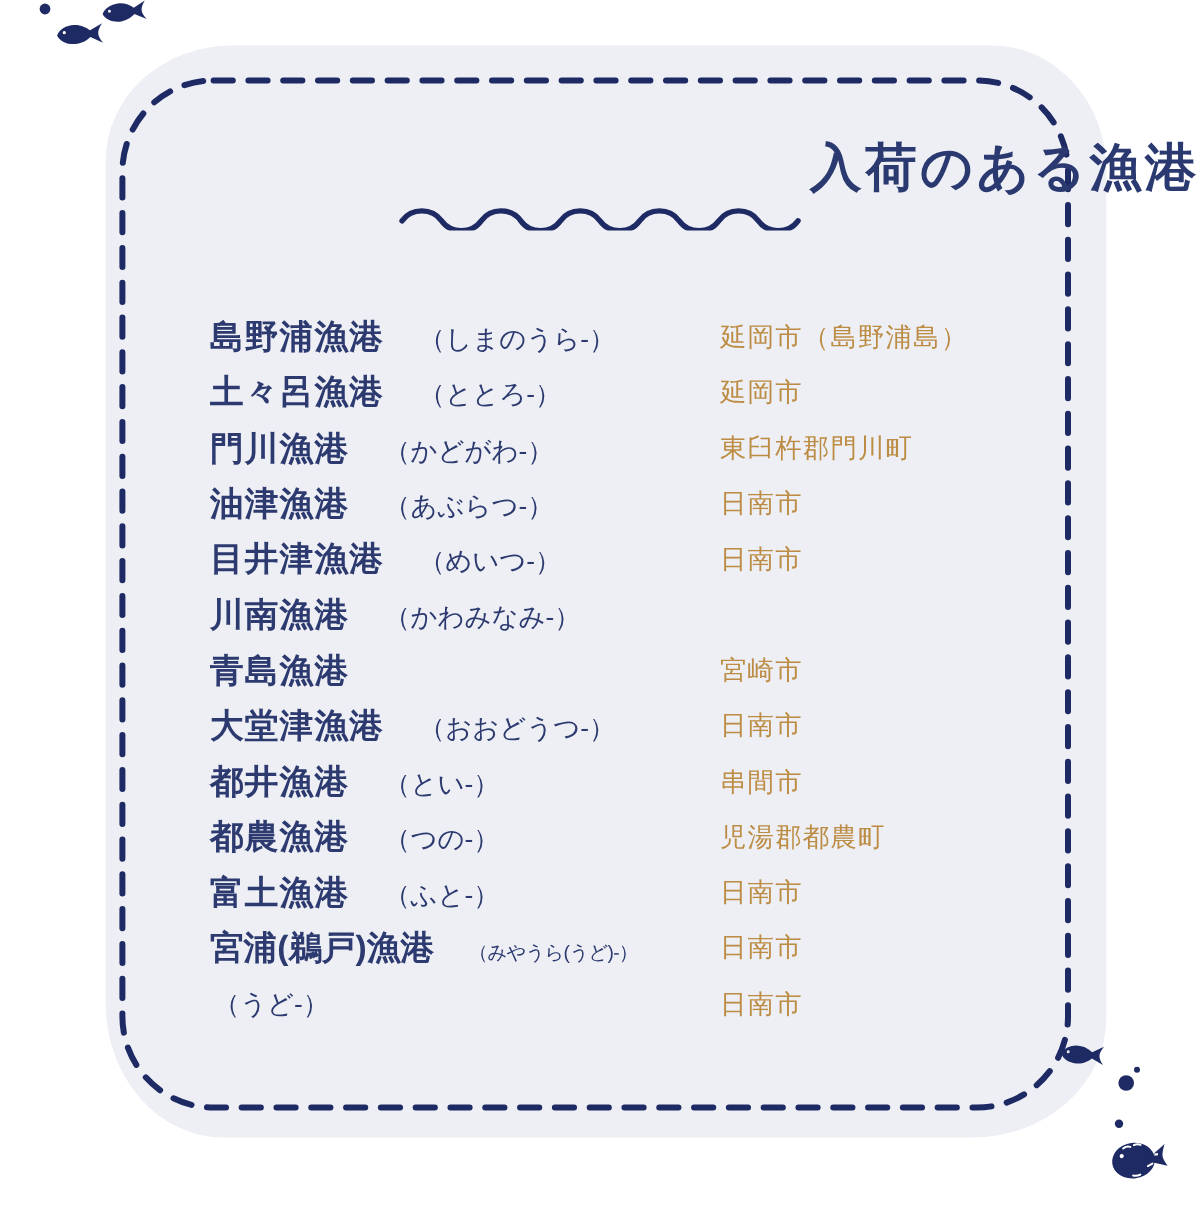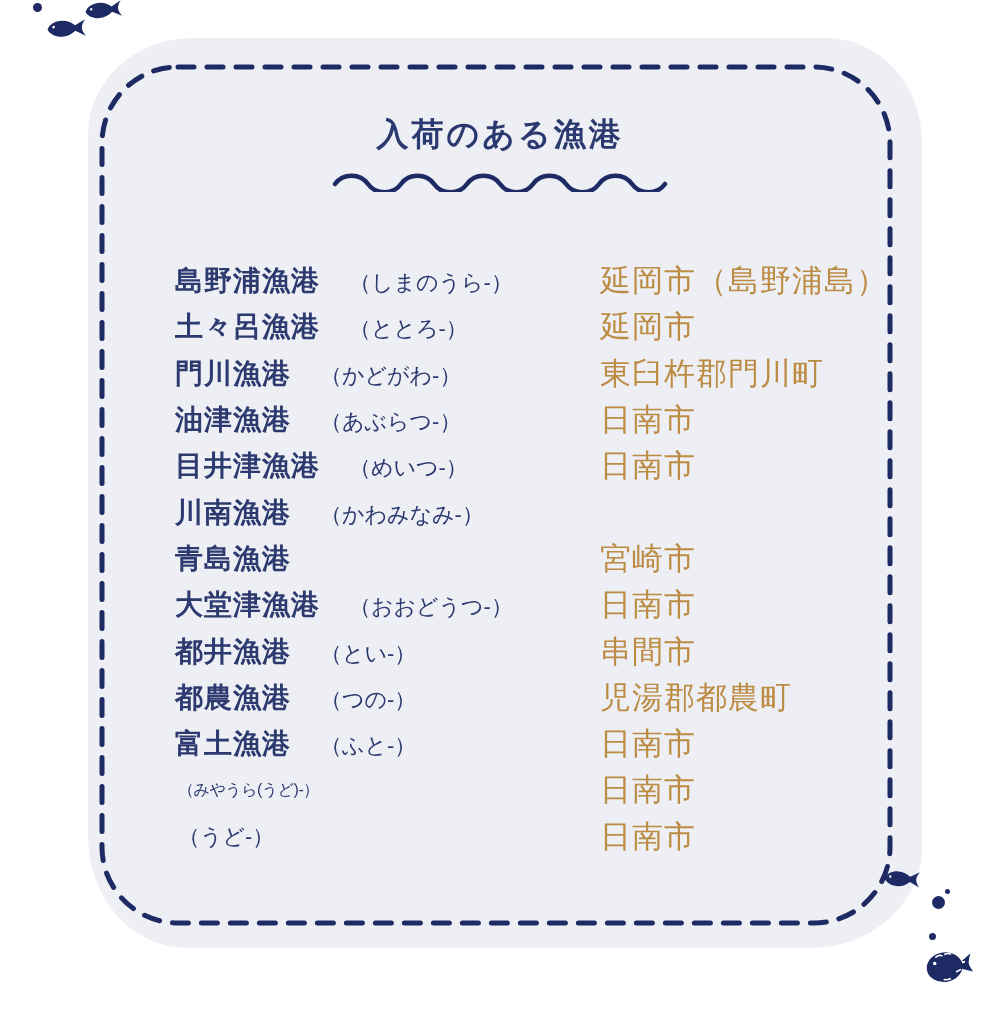--- a/index.html
+++ b/index.html
@@ -13,23 +13,23 @@
     position:absolute;left:88px;top:38px;width:834px;height:910px;
     background:#edeff4;
     border-radius:105px 95px 112px 98px / 96px 104px 100px 112px;
   }
   .dash-border{
     position:absolute;left:99px;top:64px;width:794px;height:862px;
   }
   
   .title{
     position:absolute;left:0;right:0;top:118px;
-    text-align:center;
+    text-align:right;
     font-family:"Liberation Serif","DejaVu Serif",serif;
-    font-size:32px;font-weight:700;letter-spacing:3px;
+    font-size:43px;font-weight:700;letter-spacing:3px;
     color:#2a396f;line-height:1.05;
   }
   .wave{
     position:absolute;left:50%;top:172px;transform:translateX(-50%);
   }
   
   .port-list{
     position:absolute;left:175px;top:258px;width:690px;
   }
   .row{
@@ -38,21 +38,21 @@
   }
   .port{white-space:nowrap;display:flex;align-items:baseline;gap:26px;}
   .name{
     font-size:28px;font-weight:700;color:#2c3a70;letter-spacing:1px;
   }
   .reading{
     font-size:22px;font-weight:500;color:#2c3a70;margin-left:3px;text-align:center;
   }
   .location{
     position:absolute;left:425px;white-space:nowrap;
-    font-size:31px;font-weight:500;color:#bd8c44;letter-spacing:1px;
+    font-size:22px;font-weight:500;color:#bd8c44;letter-spacing:1px;
   }
   .row:nth-child(12) .name{letter-spacing:0;}
   .row:nth-child(12) .reading{font-size:16px;letter-spacing:-0.5px;}
   
   .deco{position:absolute;}
   .bubble{background:#1e2a63;border-radius:50%;}
   #bubble-tl   {left:33px; top:3px;  width:9px; height:9px;}
   #fish-tl-1   {left:84px; top:1px;  transform:rotate(-6deg);}
   #fish-tl-2   {left:46px; top:19px; transform:rotate(-3deg);}
   #fish-br     {left:883px;top:870px;transform:rotate(3deg);}
@@ -147,20 +147,21 @@
   </div>
   <div class="row">
     <span class="port">
         <span class="name">富土漁港</span>
         <span class="reading">（ふと-）</span>
       </span>
     <span class="location">日南市</span>
   </div>
   <div class="row">
     <span class="port">
+        <span class="name">宮浦(鵜戸)漁港</span>
         <span class="reading">（みやうら(うど)-）</span>
       </span>
     <span class="location">日南市</span>
   </div>
   <div class="row">
     <span class="port">
         <span class="reading">（うど-）</span>
       </span>
     <span class="location">日南市</span>
   </div>

